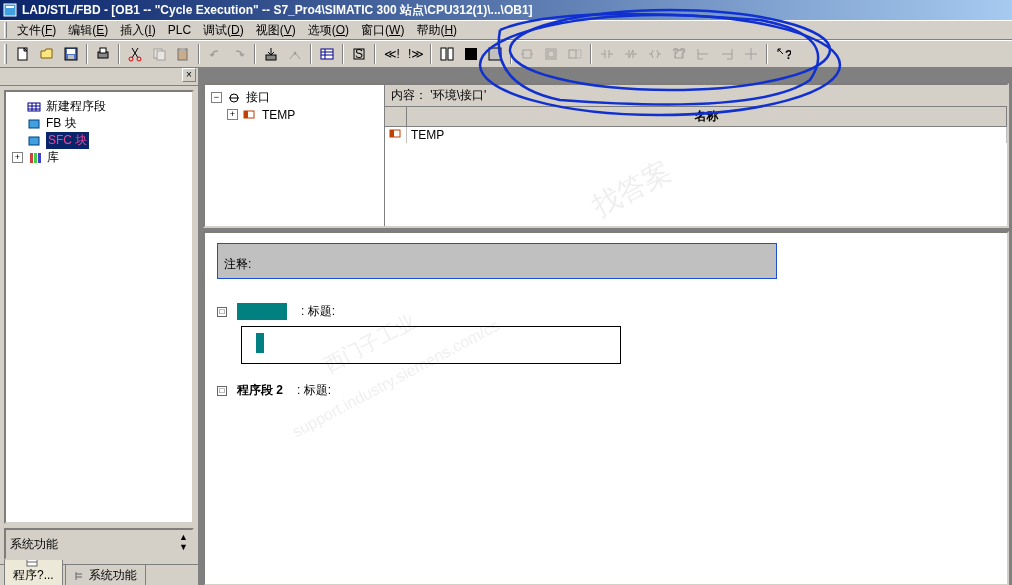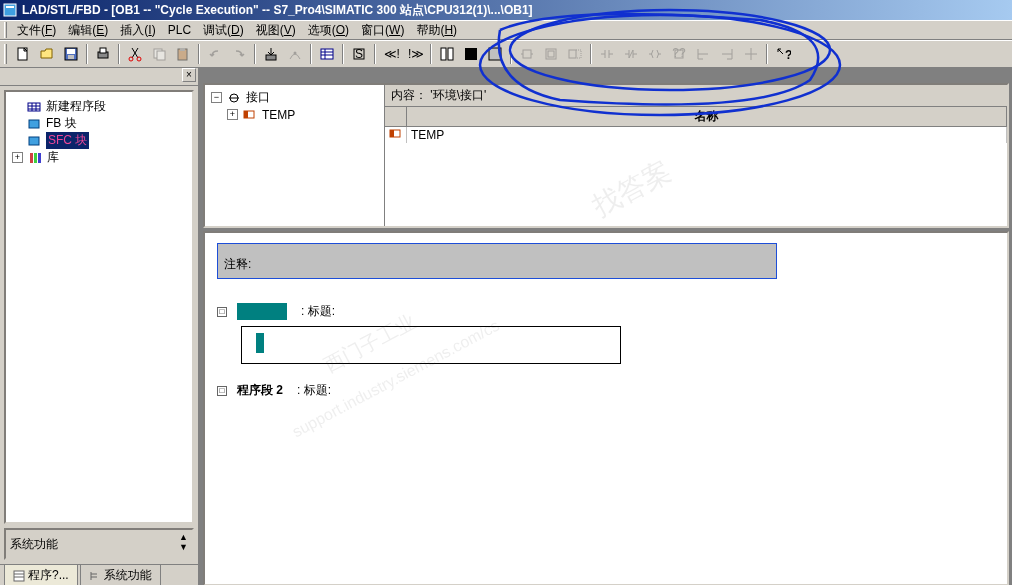--- a/index.html
+++ b/index.html
@@ -29,21 +29,21 @@
 .tree-item { display: flex; align-items: center; height: 17px; padding-left: 2px; cursor: default; }
 .tree-icon { width: 16px; height: 14px; margin-right: 4px; display: inline-flex; align-items: center; justify-content: center; }
 .tree-item.selected span.lbl { background: #0a246a; color: #ec4899; padding: 0 2px; }
 .tree-item .exp { width: 11px; height: 11px; border: 1px solid #808080; font-size: 9px; line-height: 9px; text-align: center; margin-right: 4px; background: #fff; }
 
 .sysfun { height: 26px; background: #d4d0c8; border: 2px inset #d4d0c8; margin: 0 4px 4px 4px; padding: 14px 4px; display: flex; align-items: center; position: relative; }
 .sysfun .arrow { position: absolute; right: 4px; top: 2px; font-size: 9px; }
 
 .tabs { height: 22px; display: flex; align-items: flex-end; padding-left: 4px; border-top: 1px solid #808080; }
 .tab { padding: 2px 8px; background: #d4d0c8; border: 1px solid #808080; border-bottom: none; margin-right: 2px; display: flex; align-items: center; font-size: 11px; }
-.tab.active { background: #ece9d8; }
+.tab.active { background: #ece9d8; flex-direction: column; }
 
 .right-panel { flex: 1; display: flex; flex-direction: column; background: #808080; padding: 3px 3px 0 3px; }
 .right-top { height: 145px; background: #fff; display: flex; border: 2px inset #d4d0c8; margin-bottom: 3px; }
 .interface-tree { width: 180px; border-right: 1px solid #808080; padding: 4px; background: #fff; }
 .interface-grid { flex: 1; display: flex; flex-direction: column; }
 .grid-title { background: #d4d0c8; padding: 2px 6px; border-bottom: 1px solid #808080; }
 .grid-header { display: flex; background: #d4d0c8; border-bottom: 1px solid #808080; }
 .gh-cell { border-right: 1px solid #808080; padding: 1px 4px; font-weight: bold; text-align: center; }
 .gh-cell.narrow { width: 22px; }
 .gh-cell.wide { flex: 1; }

